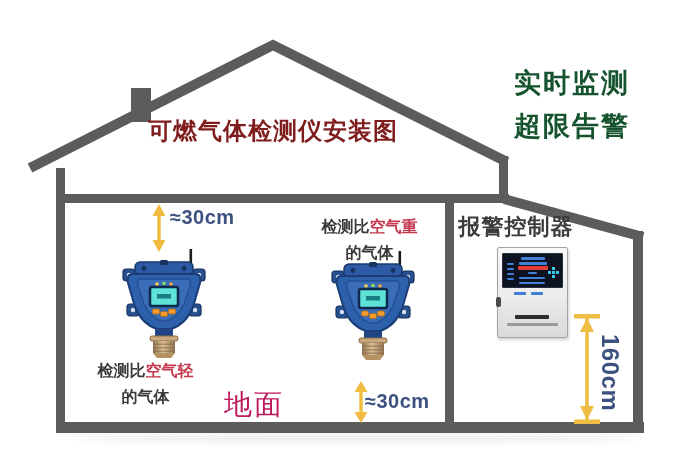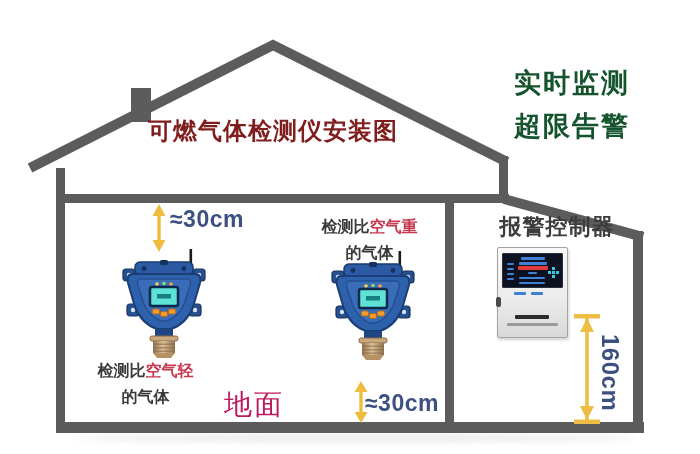--- a/index.html
+++ b/index.html
@@ -9,21 +9,21 @@
     font-family:"Liberation Sans","DejaVu Sans",sans-serif;
     color:#363636;
   }
   .abs{position:absolute;}
   .ctr{text-align:center;}
 
   
   .title{font-size:24px;font-weight:600;letter-spacing:1px;color:#7f1d1d;}
   .ceiling{font-size:26px;font-weight:600;letter-spacing:2px;color:#3c3c3c;}
   .feature{font-size:27px;font-weight:700;letter-spacing:2px;line-height:43px;color:#14532d;}
-  .measure{font-size:23px;font-weight:700;color:#3d5181;letter-spacing:0.5px;}
+  .measure{font-size:20px;font-weight:700;color:#3d5181;letter-spacing:0.5px;}
   .anno{font-size:16px;font-weight:600;line-height:26px;color:#3a3a3a;}
   .anno .hl{color:#c4394f;}
   .biglabel{font-size:28px;font-weight:400;letter-spacing:2px;color:#be185d;}
   .ctrl-label{font-size:22px;font-weight:600;letter-spacing:1px;color:#3c3c3c;}
   .rot90{transform:rotate(90deg);transform-origin:left top;}
 
   
   .ctrl-box{
     width:69px;height:89px;
     background:linear-gradient(180deg,#f8f8f8 0%,#ececec 55%,#d9d9d9 100%);
@@ -123,21 +123,21 @@
   <div class="abs ctr anno" style="left:78px;top:358px;width:135px;">
     <div>
       <span>检测比</span><span class="hl">空气轻</span>
     </div>
     <div>的气体</div>
   </div>
 
   <div class="abs ctr biglabel" style="left:214px;top:386px;width:80px;">地面</div>
 
 
-  <div class="abs ctr ctrl-label" style="left:497px;top:212px;width:120px;">报警控制器</div>
+  <div class="abs ctr ctrl-label" style="left:456px;top:212px;width:120px;">报警控制器</div>
 
   <svg class="abs" style="left:119px;top:247px;" width="90" height="112" viewBox="0 0 90 112">
     <defs>
       <linearGradient id="bronzeA" x1="0" y1="0" x2="1" y2="0">
         <stop offset="0" stop-color="#8f7150"></stop>
           <stop offset="0.45" stop-color="#dcc096"></stop>
           <stop offset="1" stop-color="#8f7150"></stop>
       </linearGradient>
     </defs>
     <rect x="70.5" y="2" width="2.6" height="32" fill="#1c1c1c"></rect>

